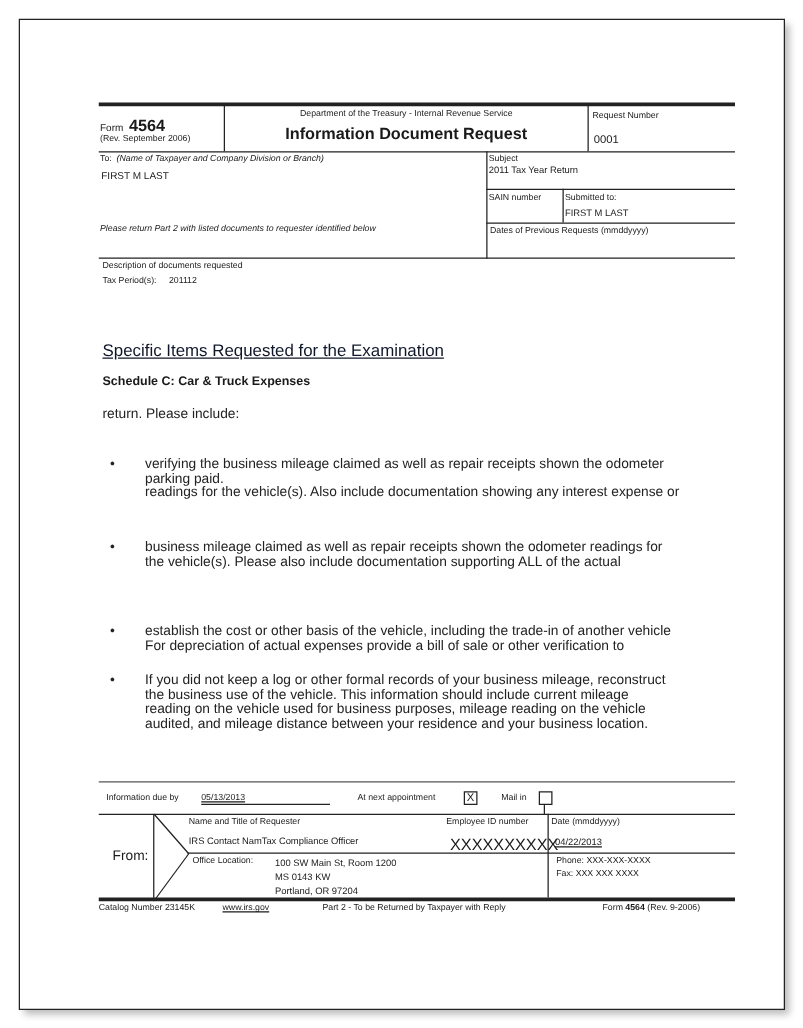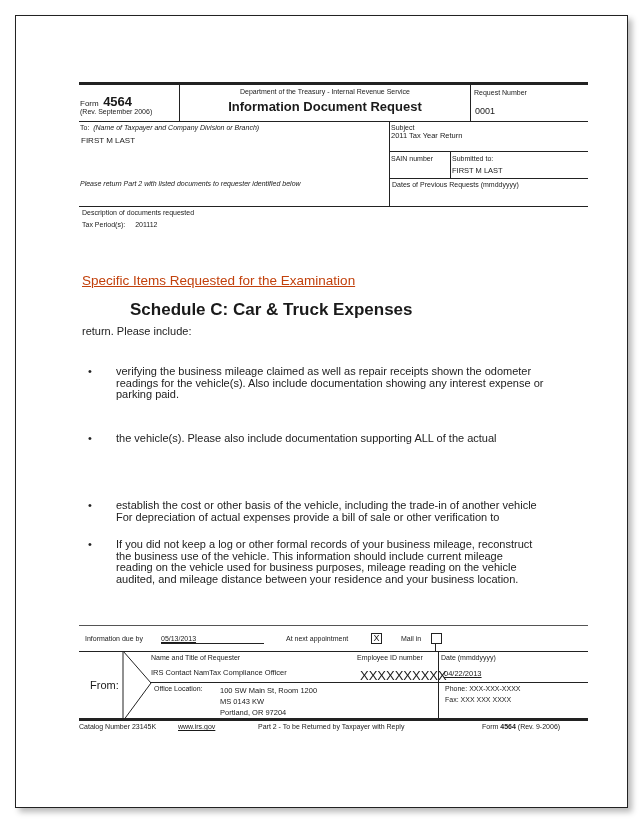--- a/index.html
+++ b/index.html
@@ -13,22 +13,22 @@
   }
   .abs { position: absolute; }
   .hline { position: absolute; background: #222; }
   .vline { position: absolute; background: #222; }
 
   .t7 { font-size: 7px; }
   .t8 { font-size: 8px; }
   .t9 { font-size: 9px; }
   .it { font-style: italic; }
 
-  .heading-ul { font-size: 13.5px; text-decoration: underline; color: #c2410c; }
-  .sched { font-size: 17px; font-weight: bold; margin-left: 48px; }
+  .heading-ul { font-size: 13.5px; text-decoration: underline; color: #0f172a; }
+  .sched { font-size: 10px; font-weight: bold; }
   .para { font-size: 11px; line-height: 11px; color: #222; }
   .bullet-row { position: absolute; left: 88px; width: 500px; font-size: 11px; line-height: 11.6px; color: #222; }
   .bullet-dot { position: absolute; left: 0; top: 0; }
   .bullet-text { position: absolute; left: 28px; width: 470px; }
 
   .checkbox { position: absolute; width: 11px; height: 11px; border: 1px solid #222; font-size: 9px; line-height: 9px; text-align: center; }
 </style>
 </head>
 <body>
 
@@ -85,28 +85,29 @@
 <div class="abs heading-ul" style="left:82px;top:273px;">Specific Items Requested for the Examination</div>
 <div class="abs sched" style="left:82px;top:300px;">Schedule C: Car &amp; Truck Expenses</div>
 <div class="abs para" style="left:82px;top:326px;width:510px;">
   <div>return. Please include:</div>
 </div>
 
 <div class="bullet-row" style="top:366px;height:48px;">
   <span class="bullet-dot">•</span>
   <div class="bullet-text">
     <div>verifying the business mileage claimed as well as repair receipts shown the odometer</div>
+    <div>parking paid.</div>
     <div>readings for the vehicle(s). Also include documentation showing any interest expense or</div>
-    <div>parking paid.</div>
   </div>
 </div>
 
 <div class="bullet-row" style="top:433px;height:48px;">
   <span class="bullet-dot">•</span>
   <div class="bullet-text">
+    <div>business mileage claimed as well as repair receipts shown the odometer readings for</div>
     <div>the vehicle(s). Please also include documentation supporting ALL of the actual</div>
   </div>
 </div>
 
 <div class="bullet-row" style="top:500px;height:24px;">
   <span class="bullet-dot">•</span>
   <div class="bullet-text">
     <div>establish the cost or other basis of the vehicle, including the trade-in of another vehicle</div>
     <div>For depreciation of actual expenses provide a bill of sale or other verification to</div>
   </div>

